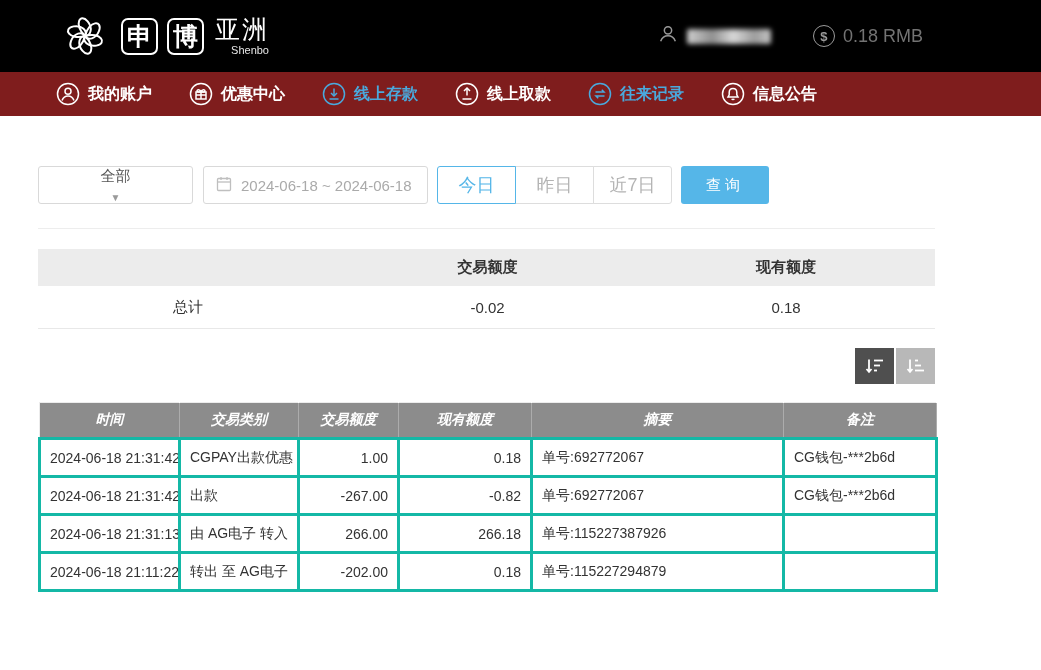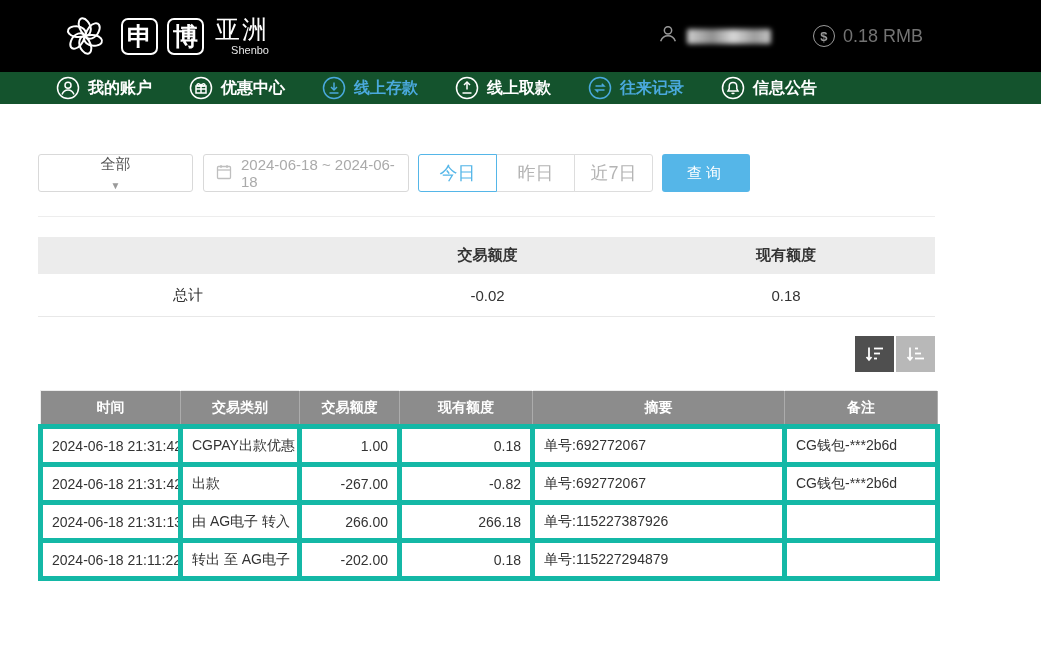--- a/index.html
+++ b/index.html
@@ -20,35 +20,35 @@
   .user-group { display: flex; align-items: center; gap: 8px; cursor: pointer; }
   .blur-name { width: 84px; height: 15px; border-radius: 2px;
     background: linear-gradient(90deg,#cfcfcf,#8f8f8f 30%,#d8d8d8 55%,#9c9c9c 80%,#c4c4c4);
     filter: blur(2.5px); }
   .money-group { display: flex; align-items: center; gap: 8px; margin-left: 42px; }
   .dollar-circle { width: 22px; height: 22px; border: 1.5px solid #9a9a9a; border-radius: 50%;
     color: #9a9a9a; font-size: 13px; font-weight: bold; display: flex; align-items: center; justify-content: center; }
   .balance-text { color: #737373; font-size: 18px; }
 
   
-  .nav { height: 32px; background: #14532d; display: flex; align-items: center; padding-left: 56px; gap: 37px; text-align: right; }
+  .nav { height: 44px; background: #7f1d1d; display: flex; align-items: center; padding-left: 56px; gap: 37px; text-align: right; }
   .nav-item { display: flex; align-items: center; gap: 8px; color: #fff; font-size: 16px; font-weight: bold; cursor: pointer; }
   .nav-item .nicon svg { stroke: #fff; fill: none; display: block; }
   .nav-item.active { color: #4aa9dd; }
   .nav-item.active .nicon svg { stroke: #4aa9dd; }
 
   
   .content { width: 897px; margin-left: 38px; }
 
   .filter-row { margin-top: 50px; display: flex; align-items: center; }
   .select-box { width: 155px; height: 38px; border: 1px solid #d9d9d9; border-radius: 3px;
     display: flex; align-items: center; justify-content: space-between; padding: 0 12px;
     color: #555; font-size: 15px; cursor: pointer; background: #fff; flex-direction: column; }
   .chevron { color: #9a9a9a; font-size: 10px; }
-  .date-box { margin-left: 10px; width: 206px; height: 38px; border: 1px solid #d9d9d9; border-radius: 3px;
+  .date-box { margin-left: 10px; width: 225px; height: 38px; border: 1px solid #d9d9d9; border-radius: 3px;
     display: flex; align-items: center; gap: 9px; padding: 0 12px; color: #aaa; font-size: 15px; cursor: pointer; background:#fff; }
   .qgroup { margin-left: 9px; display: flex; }
   .qbtn { width: 79px; height: 38px; border: 1px solid #ddd; margin-left: -1px; background: #fff;
     display: flex; align-items: center; justify-content: center; font-size: 18px; color: #b4b4b4; cursor: pointer; }
   .qbtn:first-child { margin-left: 0; border-radius: 3px 0 0 3px; }
   .qbtn:last-child { border-radius: 0 3px 3px 0; }
   .qbtn.active { border-color: #55b6e8; color: #55b6e8; position: relative; z-index: 1; }
   .query-btn { margin-left: 9px; width: 88px; height: 38px; background: #55b6e8; color: #fff;
     font-size: 15px; border: none; border-radius: 3px; display: flex; align-items: center; justify-content: center;
     letter-spacing: 4px; cursor: pointer; }
@@ -69,22 +69,22 @@
   .sort-area { margin-top: 19px; display: flex; justify-content: flex-end; gap: 2px; }
   .sort-btn { width: 39px; height: 36px; display: flex; align-items: center; justify-content: center; cursor: pointer; border: none; }
   .sort-desc { background: #4f4f4f; }
   .sort-asc  { background: #b8b8b8; }
   .sort-btn svg { stroke: #fff; fill: none; display: block; }
 
   
   table.data { margin-top: 18px; width: 897px; border-collapse: collapse; table-layout: fixed;
     font-size: 14px; border: 1px solid #ececec; }
   table.data th { background: #8c8c8c; color: #fff; height: 36px; font-weight: bold;
-    border-right: 1px solid rgba(255,255,255,0.28); font-size: 14px; }
-  table.data td { height: 38px; border: 5px solid #14b8a6; color: #333; padding: 0 9px;
+    border-right: 1px solid rgba(255,255,255,0.28); font-size: 14px; font-style: italic; }
+  table.data td { height: 38px; border: 3px solid #14b8a6; color: #333; padding: 0 9px;
     overflow: hidden; white-space: nowrap; }
   td.al { text-align: left; }
   td.ar { text-align: right; }
 </style>
 </head>
 <body>
 
 <div class="topbar">
   <div class="brand">
     <span class="flower">

